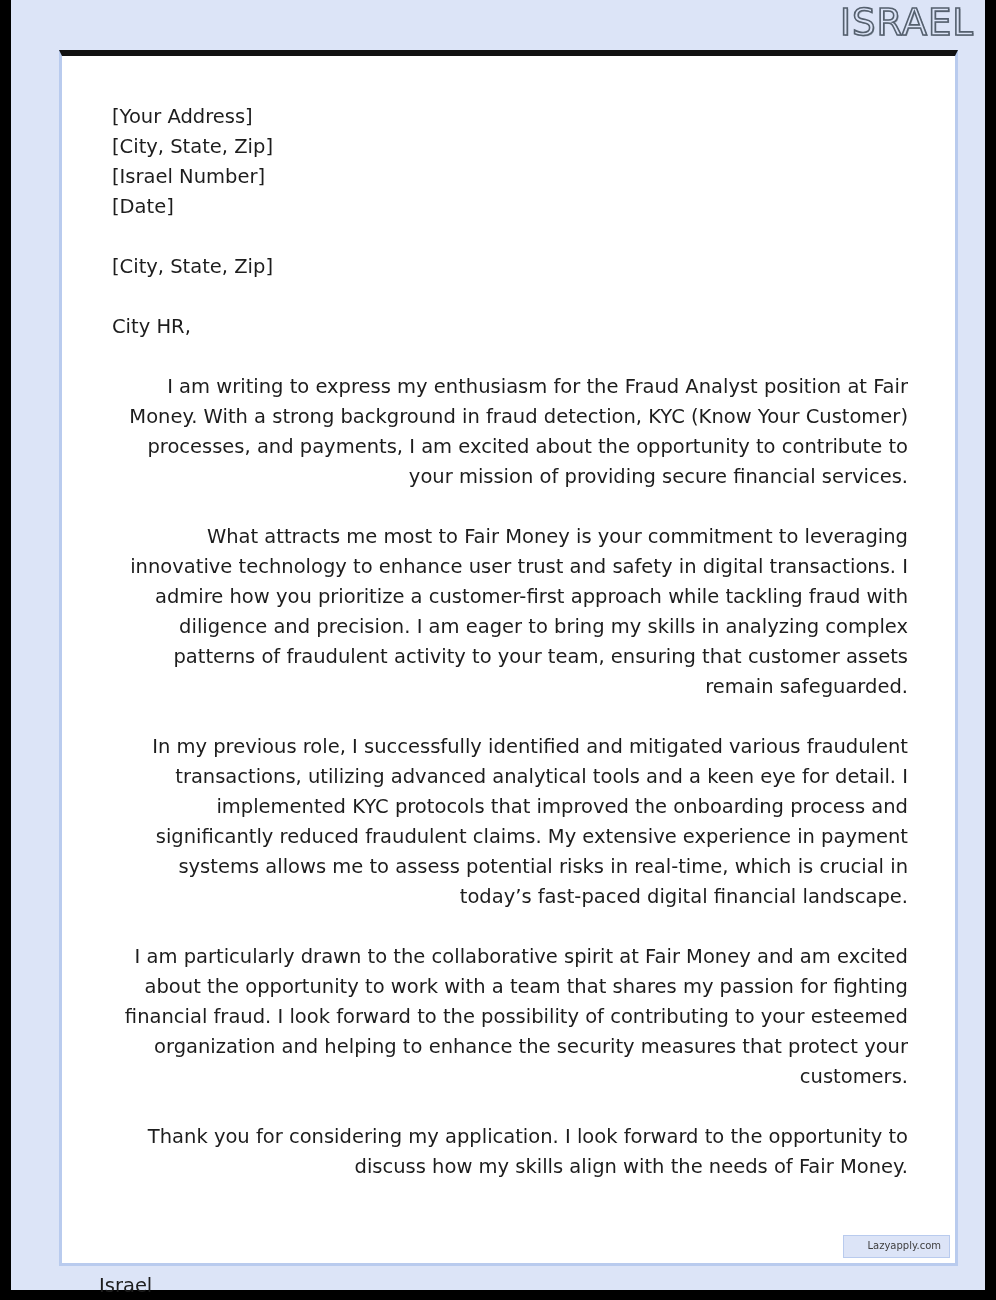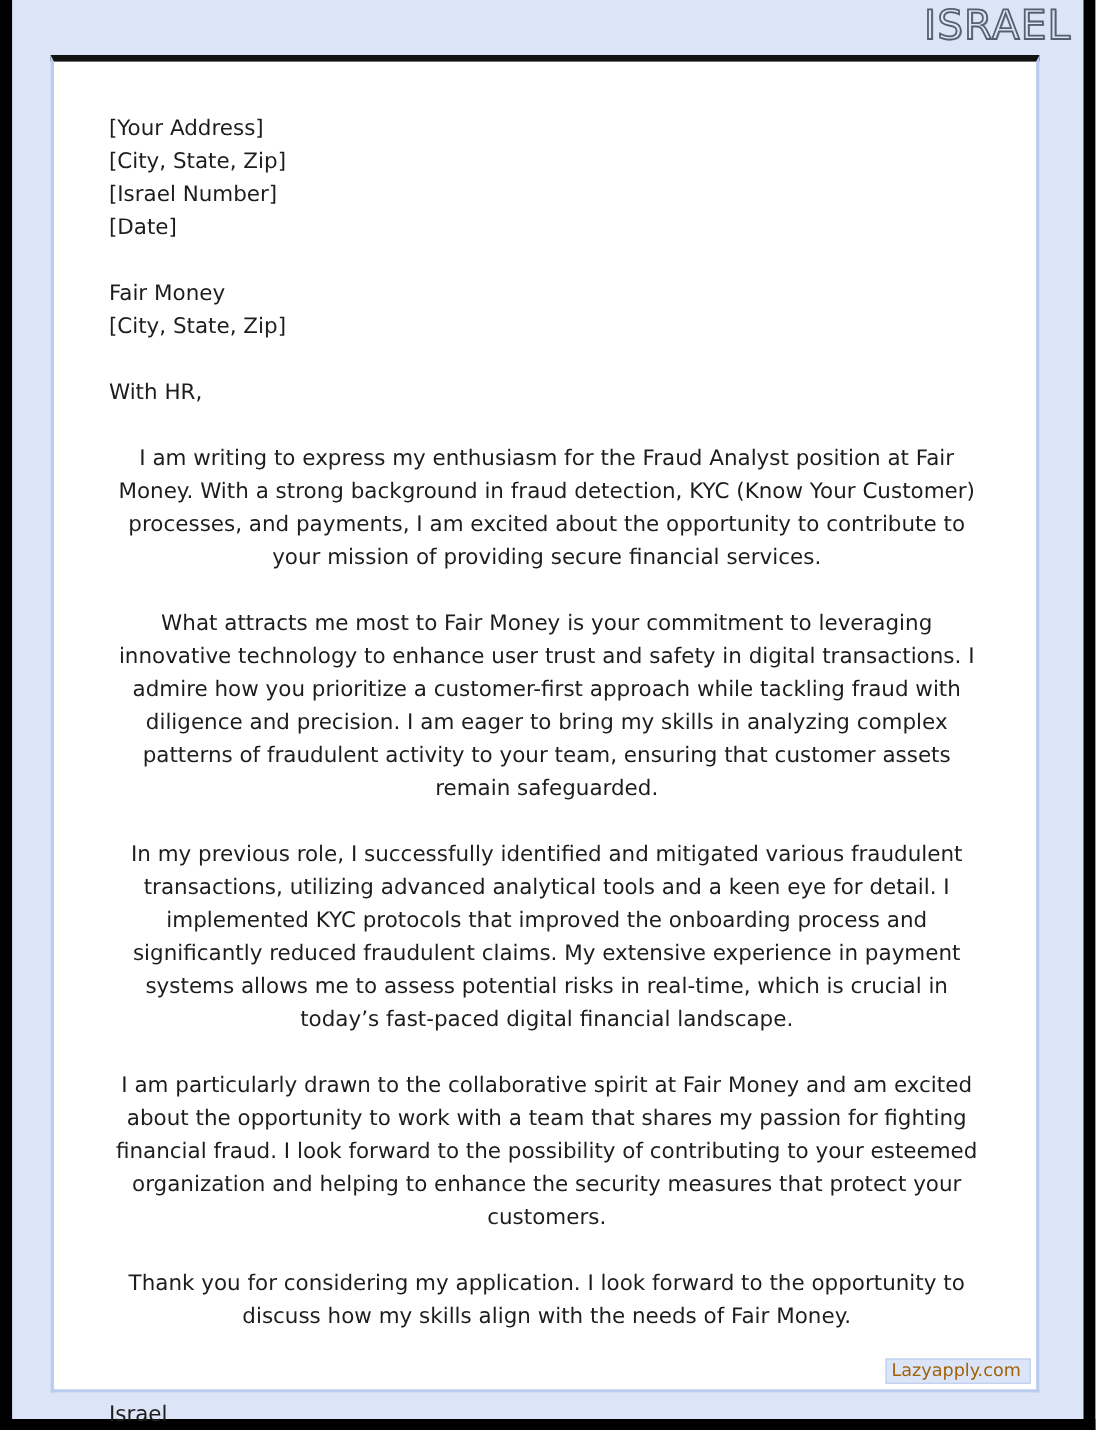--- a/index.html
+++ b/index.html
@@ -53,21 +53,21 @@
     letter-spacing: 1px;
     color: #dce4f7;
     -webkit-text-stroke: 1.6px #55606e;
     text-shadow: 1px 1px 0 #9aa3b2;
     line-height: 1.05;
   }
 
   
   .page-sheet {
     position: absolute;
-    left: 46px;
+    left: 59px;
     top: 50px;
     width: 899px;
     height: 1216px;
     background: #ffffff;
     border-top: 6px solid #111111;
     border-left: 3px solid #b9cbee;
     border-right: 3px solid #b9cbee;
     border-bottom: 3px solid #b9cbee;
     overflow: hidden;
     z-index: 2;
@@ -80,21 +80,21 @@
     color: #1d1d1d;
     font-weight: 400;
   }
 
   .addr-line { white-space: pre; }
 
   .block-gap { height: 30px; }
 
   .para {
     margin: 0 0 30px 0;
-    text-align: center;
+    text-align: right;
   }
   .para:last-child { margin-bottom: 0; }
 
   .salutation { margin-bottom: 30px; }
 
   
   .signature-name {
     position: absolute;
     left: 99px;
     top: 1271px;
@@ -102,23 +102,23 @@
     line-height: 30px;
     color: #1d1d1d;
     z-index: 6;
   }
 
   
   .watermark {
     position: absolute;
     right: 5px;
     bottom: 5px;
-    padding: 2px 8px 3px 4px;
-    font-size: 16px;
-    color: #a16207;
+    padding: 2px 8px 3px 24px;
+    font-size: 10px;
+    color: #404040;
     background: #dce4f7;
     border: 1px solid #b9cbee;
     line-height: 16px;
     z-index: 3;
   }
 </style>
 </head>
 <body>
 
 <div class="edge-strip left"></div>
@@ -135,27 +135,26 @@
     <div>
       <div class="addr-line">[Your Address]</div>
       <div class="addr-line">[City, State, Zip]</div>
       <div class="addr-line">[Israel Number]</div>
       <div class="addr-line">[Date]</div>
     </div>
 
     <div class="block-gap"></div>
 
     <div>
-      <div class="addr-line">Fair Money</div>
       <div class="addr-line">[City, State, Zip]</div>
     </div>
 
     <div class="block-gap"></div>
 
-    <div class="salutation">With HR,</div>
+    <div class="salutation">City HR,</div>
 
     <p class="para">I am writing to express my enthusiasm for the Fraud Analyst position at Fair Money. With a strong background in fraud detection, KYC (Know Your Customer) processes, and payments, I am excited about the opportunity to contribute to your mission of providing secure financial services.</p>
     <p class="para">What attracts me most to Fair Money is your commitment to leveraging innovative technology to enhance user trust and safety in digital transactions. I admire how you prioritize a customer-first approach while tackling fraud with diligence and precision. I am eager to bring my skills in analyzing complex patterns of fraudulent activity to your team, ensuring that customer assets remain safeguarded.</p>
     <p class="para">In my previous role, I successfully identified and mitigated various fraudulent transactions, utilizing advanced analytical tools and a keen eye for detail. I implemented KYC protocols that improved the onboarding process and significantly reduced fraudulent claims. My extensive experience in payment systems allows me to assess potential risks in real-time, which is crucial in today’s fast-paced digital financial landscape.</p>
     <p class="para">I am particularly drawn to the collaborative spirit at Fair Money and am excited about the opportunity to work with a team that shares my passion for fighting financial fraud. I look forward to the possibility of contributing to your esteemed organization and helping to enhance the security measures that protect your customers.</p>
     <p class="para">Thank you for considering my application. I look forward to the opportunity to discuss how my skills align with the needs of Fair Money.</p>
 
   </div>
 
   <div class="watermark">Lazyapply.com</div>

